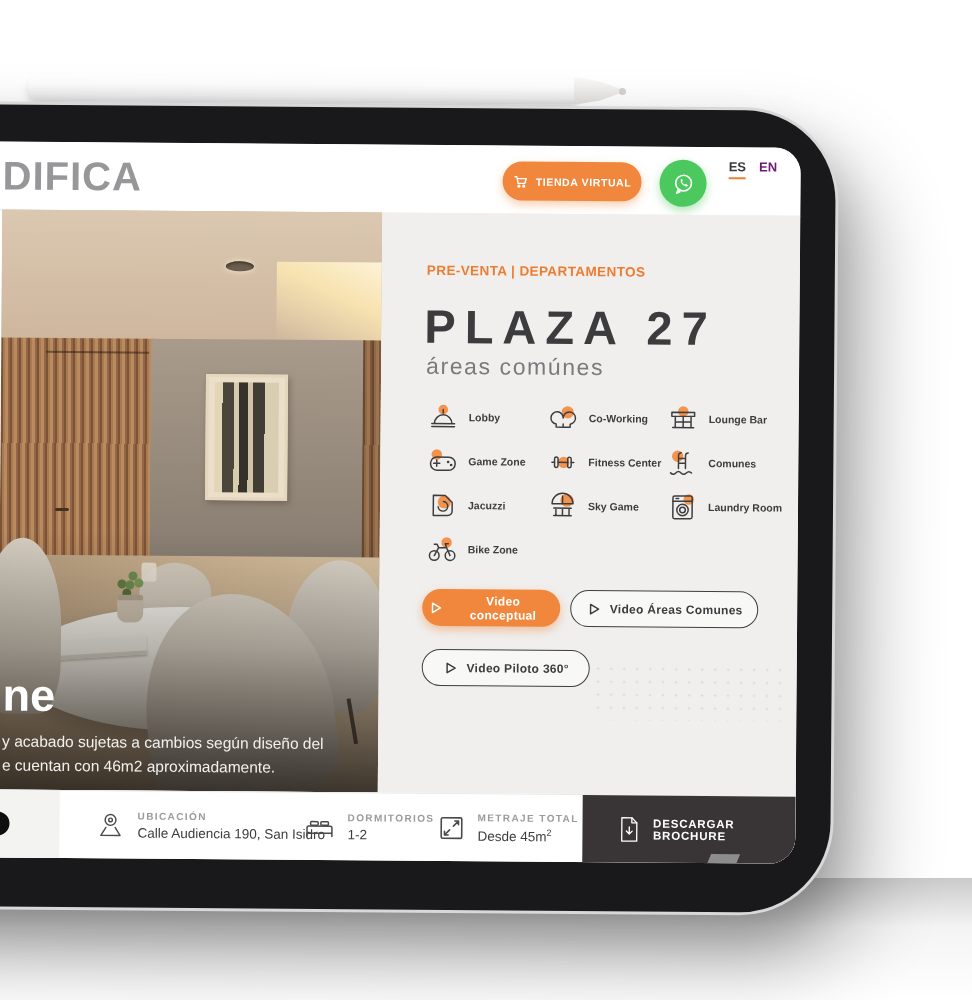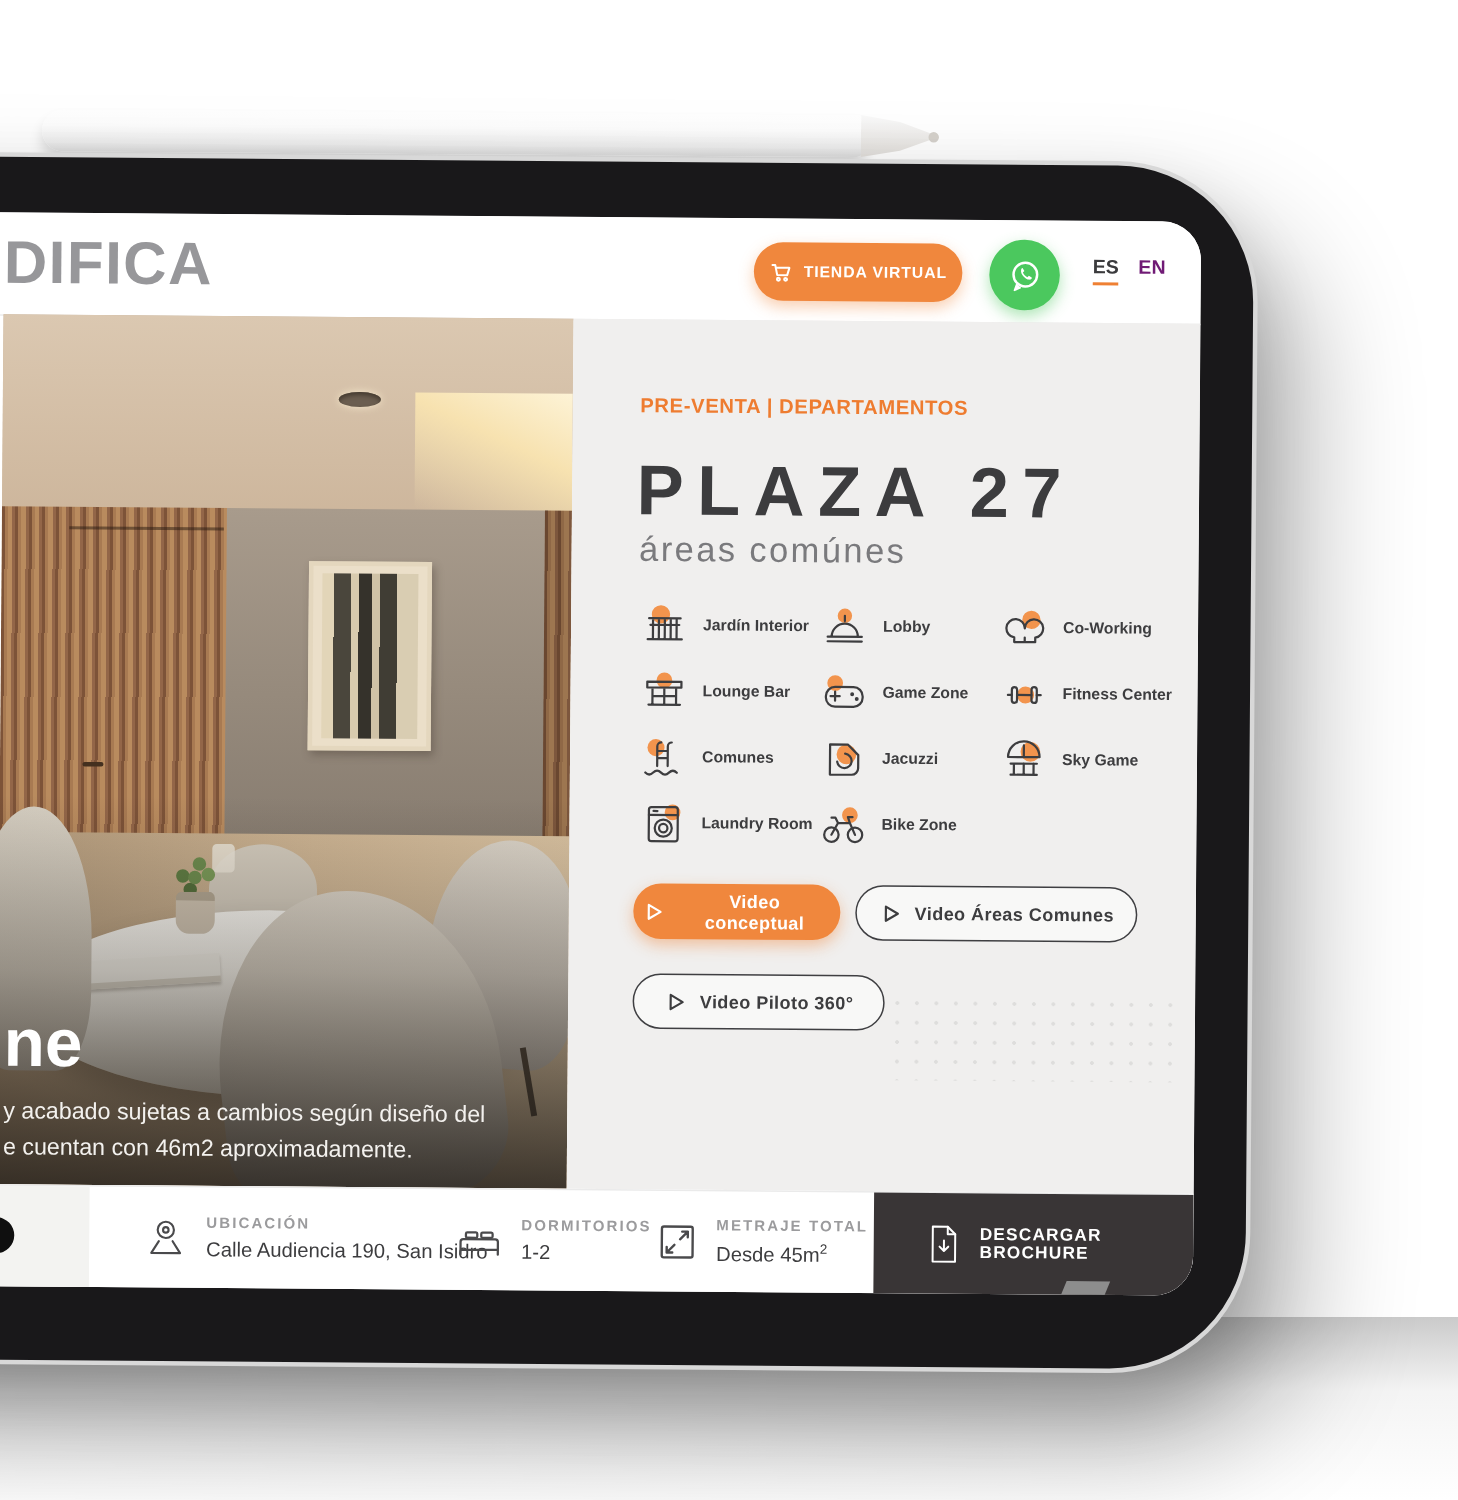--- a/index.html
+++ b/index.html
@@ -38,21 +38,21 @@
     letter-spacing:1px;}
   .store-btn{position:absolute;left:528px;top:16px;width:139px;height:39px;border:none;cursor:pointer;
     border-radius:20px;background:#f0873d;color:#fff;display:flex;align-items:center;justify-content:center;
     gap:7px;font-weight:700;font-size:10.5px;letter-spacing:.6px;font-family:inherit;
     box-shadow:0 4px 10px rgba(240,135,61,.4);}
   .store-btn svg{width:16px;height:16px;stroke:#fff;fill:none;stroke-width:1.7;
     stroke-linecap:round;stroke-linejoin:round;}
   .wa-btn{position:absolute;left:685px;top:13px;width:47px;height:47px;border-radius:50%;cursor:pointer;
     background:#4bc85e;box-shadow:0 4px 10px rgba(75,200,94,.45);display:flex;align-items:center;justify-content:center;}
   .wa-btn svg{width:30px;height:30px;}
-  .lang{position:absolute;left:754px;top:23px;display:flex;gap:13px;font-size:13px;font-weight:700;}
+  .lang{position:absolute;left:754px;top:12px;display:flex;gap:13px;font-size:13px;font-weight:700;}
   .lang-es{color:#3b3b3d;border-bottom:2.5px solid #ef8033;padding-bottom:3px;cursor:pointer;}
   .lang-en{color:#701a75;cursor:pointer;}
 
   
   .main{position:absolute;left:0;top:68px;width:798px;height:580px;}
   .photo{position:absolute;left:0;top:0;width:380px;height:580px;overflow:hidden;background:#cdb69c;}
   .panel{position:absolute;left:380px;top:0;width:418px;height:580px;background:#f0efee;}
 
   
   .ph-ceiling{position:absolute;left:0;top:0;width:380px;height:134px;
@@ -230,29 +230,20 @@
             </div>
           </div>
 
           <div class="panel">
             <div class="eyebrow">PRE-VENTA | DEPARTAMENTOS</div>
             <h1 class="title">PLAZA 27</h1>
             <div class="subtitle">áreas comúnes</div>
 
             <div class="amenities">
 
-              <div class="amenity">
-                <span class="am-icon">
-                  <svg viewBox="0 0 40 40">
-                      <circle class="blob" cx="17" cy="11" r="7"></circle>
-                    <path class="ln" d="M8 14h24M9 19h22M11 14v16M15.5 14v16M20 14v16M24.5 14v16M29 14v16M7 30h26"></path>
-                    </svg>
-                </span>
-                <span class="am-label">Jardín Interior</span>
-              </div>
 
               <div class="amenity">
                 <span class="am-icon">
                   <svg viewBox="0 0 40 40">
                       <circle class="blob" cx="20" cy="11" r="5.5"></circle>
                     <path class="ln" d="M20 11v4M10 27a10 10 0 0 1 20 0M7 27h26M7 30.5h26"></path>
                     </svg>
                 </span>
                 <span class="am-label">Lobby</span>
               </div>

